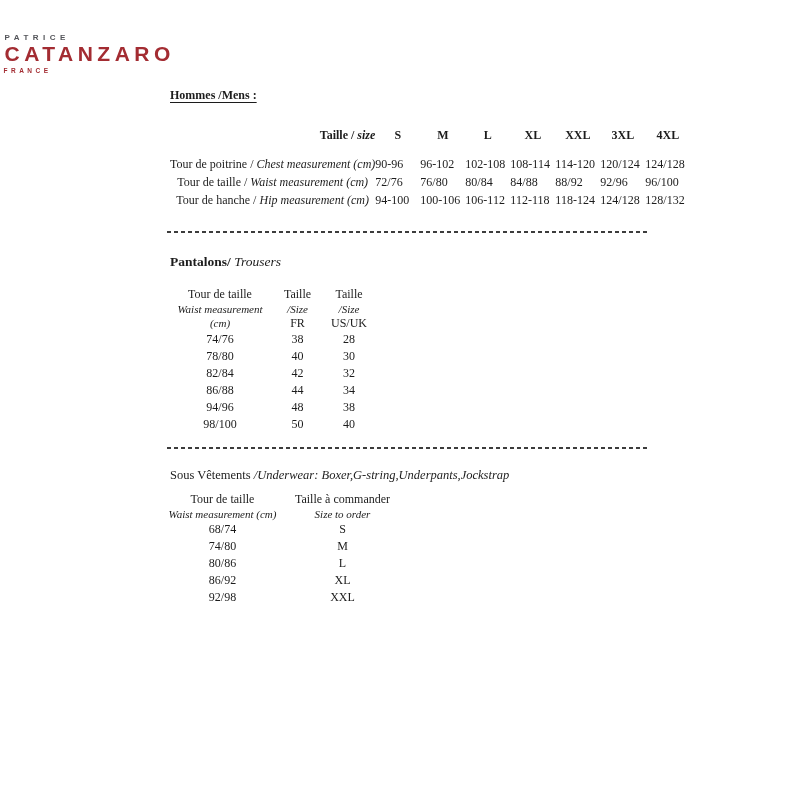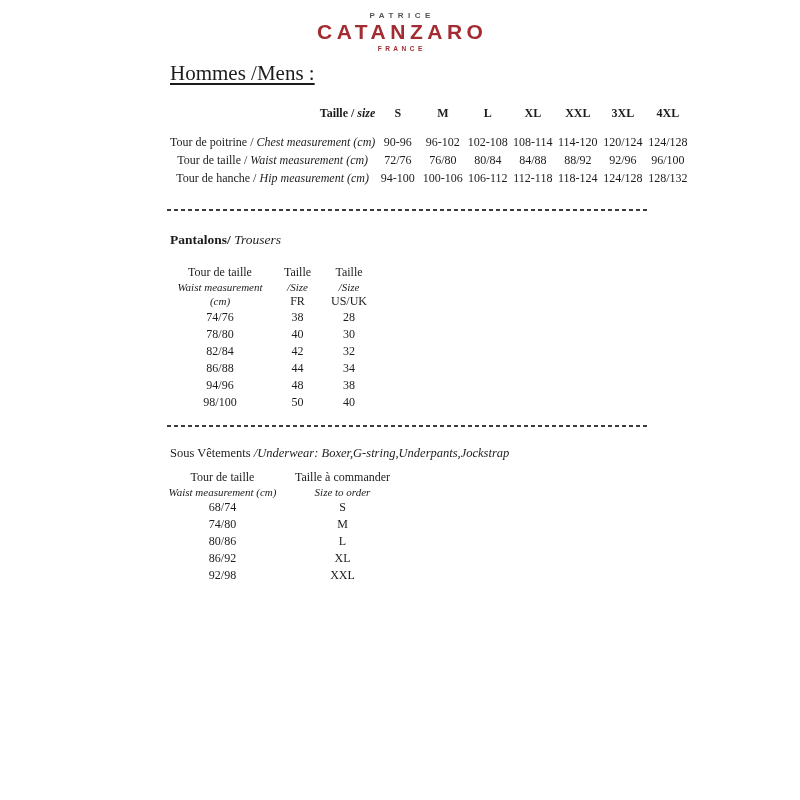--- a/index.html
+++ b/index.html
@@ -2,38 +2,38 @@
 <html><head>
 <meta charset="utf-8">
 <style>
   html,body{margin:0;padding:0}
   body{
     width:800px;height:800px;background:#ffffff;
     font-family:"Liberation Serif", serif;color:#1c1c1c;
     overflow:hidden;position:relative;
   }
   
-  .logo{padding-top:12px;text-align:center;font-family:"Liberation Sans", sans-serif;line-height:1}
+  .logo{padding-top:34px;text-align:left;font-family:"Liberation Sans", sans-serif;line-height:1}
   .logo-patrice{font-size:8px;font-weight:700;letter-spacing:4.5px;text-indent:4.5px;color:#54555a;height:9px}
   .logo-catanzaro{font-size:21px;font-weight:700;letter-spacing:4.5px;text-indent:4.5px;color:#a32c32;line-height:22px}
   .logo-france{font-size:6.5px;font-weight:700;letter-spacing:3.5px;text-indent:3.5px;color:#a32c32;margin-top:3px;height:8px}
   
   .hommes-title{
-    margin:8px 0 15px 170px;font-size:21px;font-weight:400;
+    margin:8px 0 15px 170px;font-size:12px;font-weight:700;
     text-decoration:underline;text-underline-offset:3px;line-height:22px;
   }
   
   table{border-collapse:collapse}
   td{padding:0}
   .sizes{margin:20px 0 0 170px;font-size:12px}
   .sizes td{line-height:18px;white-space:nowrap}
   .sizes .lbl{width:188px;text-align:center}
   .sizes .lblhdr{width:188px;text-align:right;font-weight:700}
   .sizes .lblhdr .en{font-style:italic}
-  .sizes .v{width:45px;text-align:center}
+  .sizes .v{width:45px;}
   .sizes .vhdr{width:45px;text-align:center;font-weight:700}
   .sizes .lbl .en{font-style:italic}
   .sizes tr.spacer td{height:11px;line-height:11px;font-size:1px}
   
   .divider{
     margin-left:167px;width:482px;height:2px;
     background-image:repeating-linear-gradient(to right,#3c3c3c 0 4px,transparent 4px 7px);
   }
   .divider-1{margin-top:22px}
   .divider-2{margin-top:14px}

